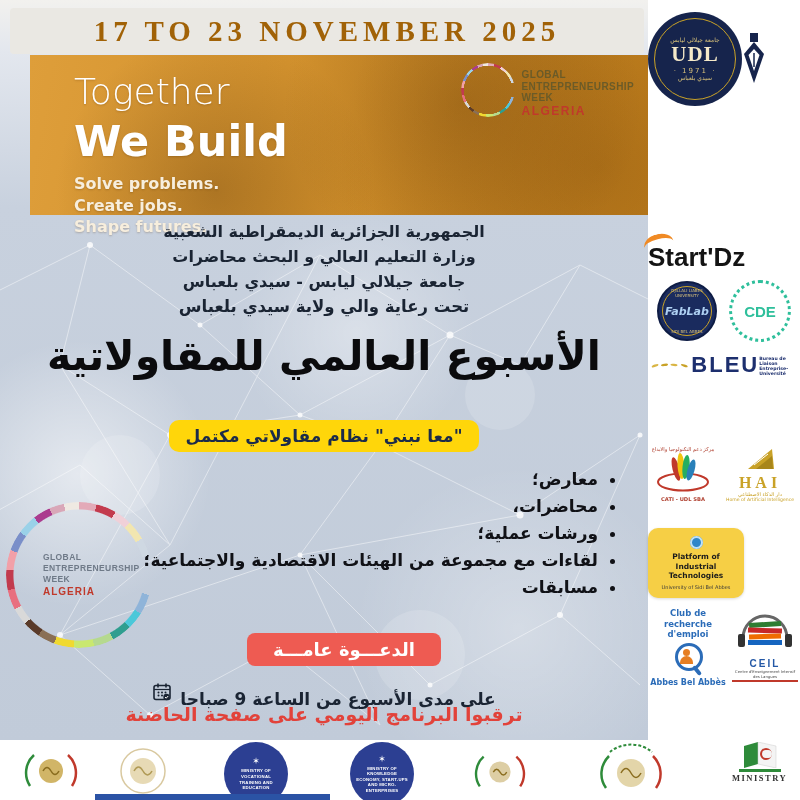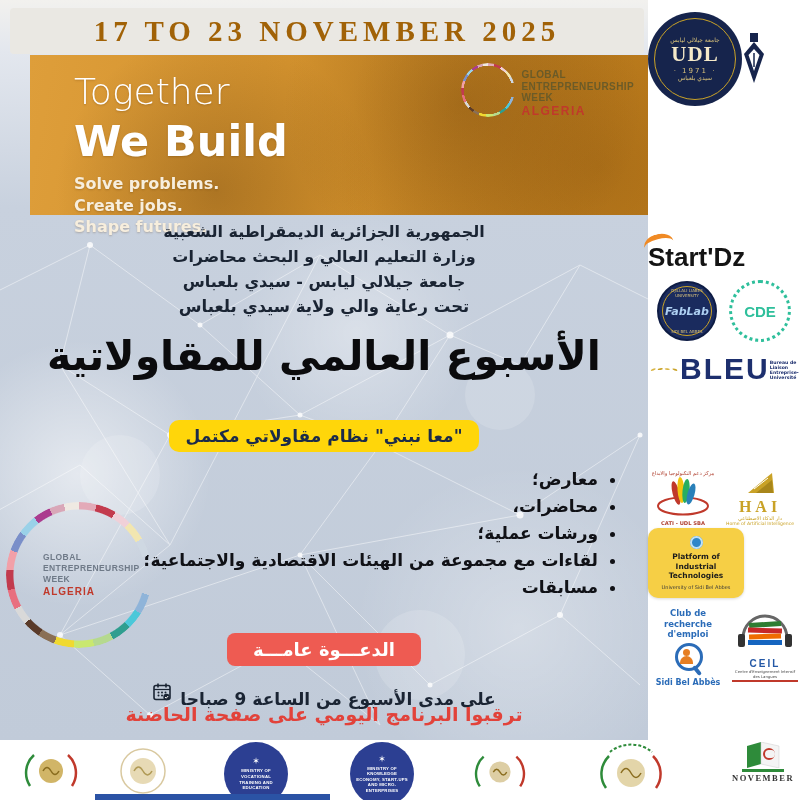--- a/index.html
+++ b/index.html
@@ -83,21 +83,21 @@
     border-top:5px solid #f08a24;border-radius:50%;transform:rotate(-14deg);}
   .fab-circle{position:relative;width:56px;height:56px;border-radius:50%;background:#1a2b5e;
     border:2px solid #0e1c44;display:flex;align-items:center;justify-content:center;}
   .fab-ring{position:absolute;inset:3px;border:1px solid #c9a227;border-radius:50%;}
   .fab-arc{position:absolute;width:100%;text-align:center;font-size:4px;color:#d9c27a;}
   .fab-arc.top{top:5px;} .fab-arc.bot{bottom:5px;}
   .fab-label{font-size:11px;font-weight:bold;color:#aed0f2;font-style:italic;}
   .cde-circle{width:56px;height:56px;border-radius:50%;border:3px dotted #2ebf9b;
     display:flex;align-items:center;justify-content:center;background:#fff;}
   .cde-label{font-size:15px;font-weight:800;color:#2ebf9b;font-family:"Liberation Sans",sans-serif;}
-  .bleu-label{font-family:"Liberation Sans",sans-serif;font-weight:800;font-size:30px;
+  .bleu-label{font-family:"Liberation Sans",sans-serif;font-weight:800;font-size:22px;
     color:#1d2f6e;letter-spacing:2px;line-height:1;}
   .bleu-cap{font-size:4.6px;font-weight:bold;color:#1d2f6e;margin-top:2px;}
   .cati{width:64px;text-align:center;}
   .cati-ar{font-size:5.2px;color:#b04030;direction:rtl;}
   .cati-cap{font-size:5.2px;font-weight:bold;color:#b04030;}
   .hai{width:74px;text-align:center;}
   .hai-label{font-family:"Liberation Serif","DejaVu Serif",serif;font-weight:bold;font-size:16px;
     color:#c9a227;letter-spacing:4px;line-height:1;}
   .hai-ar{font-size:5px;color:#c9a227;direction:rtl;}
   .hai-cap{font-size:4.6px;color:#c9a227;}
@@ -229,21 +229,21 @@
     <div class="gew-big">
       <div class="gew-ring big"></div>
       <div class="gew-big-words">
         <div>GLOBAL</div>
         <div>ENTREPRENEURSHIP</div>
         <div>WEEK</div>
         <div class="country">ALGERIA</div>
       </div>
     </div>
 
-    <div class="badge-row" style="top:633px;">
+    <div class="badge-row" style="top:633px;padding-left:20px;">
       <span class="badge-red">الدعـــوة عامـــة</span>
     </div>
 
     <div class="schedule">
       <svg width="20" height="20" viewBox="0 0 20 20">
         <rect x="2" y="3.5" width="16" height="14" rx="2" fill="none" stroke="#1a2433" stroke-width="1.6"></rect>
         <line x1="6" y1="1.5" x2="6" y2="5.5" stroke="#1a2433" stroke-width="1.6"></line>
         <line x1="14" y1="1.5" x2="14" y2="5.5" stroke="#1a2433" stroke-width="1.6"></line>
         <line x1="2" y1="7.5" x2="18" y2="7.5" stroke="#1a2433" stroke-width="1.2"></line>
         <circle cx="6.5" cy="10.5" r="1" fill="#1a2433"></circle>
@@ -301,21 +301,21 @@
       <svg width="110" height="13" viewBox="0 0 110 13">
         <ellipse cx="18" cy="7" rx="9" ry="3" fill="#d9b544" transform="rotate(-20 18 7)"></ellipse>
         <ellipse cx="42" cy="5" rx="9" ry="3" fill="#c9a227" transform="rotate(-8 42 5)"></ellipse>
         <ellipse cx="66" cy="5" rx="9" ry="3" fill="#d9b544" transform="rotate(6 66 5)"></ellipse>
         <ellipse cx="92" cy="7" rx="9" ry="3" fill="#c9a227" transform="rotate(18 92 7)"></ellipse>
       </svg>
       <div class="bleu-label">BLEU</div>
       <div class="bleu-cap">Bureau de Liaison Entreprise-Université</div>
     </div>
 
-    <div class="side-item" style="top:470px;flex-direction:row;align-items:flex-end;gap:8px;justify-content:center;">
+    <div class="side-item" style="top:446px;flex-direction:row;align-items:flex-end;gap:8px;justify-content:center;">
       <div class="cati">
         <div class="cati-ar">مركز دعم التكنولوجيا والابداع</div>
         <svg width="56" height="40" viewBox="0 0 56 40">
           <ellipse cx="28" cy="30" rx="25" ry="8.5" fill="none" stroke="#c0392b" stroke-width="2"></ellipse>
           <ellipse cx="21" cy="17" rx="3.5" ry="12" fill="#c0392b" transform="rotate(-14 21 17)"></ellipse>
           <ellipse cx="26" cy="14" rx="3.5" ry="13" fill="#f1c40f" transform="rotate(-4 26 14)"></ellipse>
           <ellipse cx="31" cy="15" rx="3.5" ry="12" fill="#27ae60" transform="rotate(6 31 15)"></ellipse>
           <ellipse cx="36" cy="18" rx="3.5" ry="11" fill="#2980b9" transform="rotate(16 36 18)"></ellipse>
         </svg>
         <div class="cati-cap">CATI - UDL SBA</div>
@@ -343,21 +343,21 @@
 
     <div class="side-item" style="top:608px;flex-direction:row;align-items:flex-start;gap:6px;justify-content:center;">
       <div class="club">
         <div class="club-title">Club de recherche d'emploi</div>
         <div class="club-mag">
           <div class="club-lens"></div>
           <div class="club-head"></div>
           <div class="club-body"></div>
           <div class="club-handle"></div>
         </div>
-        <div class="club-city">Sidi Bel Abbès</div>
+        <div class="club-city">Abbes Bel Abbès</div>
       </div>
       <div class="ceil">
         <svg width="60" height="46" viewBox="0 0 60 46">
           <path d="M8 30 A22 22 0 0 1 52 30" fill="none" stroke="#666666" stroke-width="3"></path>
           <rect x="3" y="26" width="7" height="13" rx="2" fill="#333333"></rect>
           <rect x="50" y="26" width="7" height="13" rx="2" fill="#333333"></rect>
           <rect x="14" y="14" width="32" height="5" fill="#2e7d32" transform="rotate(-4 30 16)"></rect>
           <rect x="13" y="20" width="34" height="5" fill="#c62828" transform="rotate(2 30 22)"></rect>
           <rect x="14" y="26" width="32" height="5" fill="#ef6c00" transform="rotate(-2 30 28)"></rect>
           <rect x="13" y="32" width="34" height="5" fill="#1565c0"></rect>
@@ -421,19 +421,19 @@
     </div>
 
     <div class="f-item" style="left:732px;top:2px;">
       <svg width="36" height="26" viewBox="0 0 36 26">
         <path d="M2 4 L16 0 L16 22 L2 26 Z" fill="#2e8b3a"></path>
         <path d="M16 0 L34 4 L34 26 L16 22 Z" fill="#f4f4f4" stroke="#cccccc" stroke-width="0.5"></path>
         <circle cx="24" cy="12" r="5" fill="none" stroke="#c0392b" stroke-width="2"></circle>
         <circle cx="26" cy="12" r="4" fill="#f4f4f4"></circle>
       </svg>
       <div class="cnc-bar"></div>
-      <div class="cnc-label">NOVEMBER</div>
+      <div class="cnc-label">MINISTRY</div>
     </div>
 
   </div>
 
   <div class="blue-bar"></div>
 </div>
 
 </body></html>

